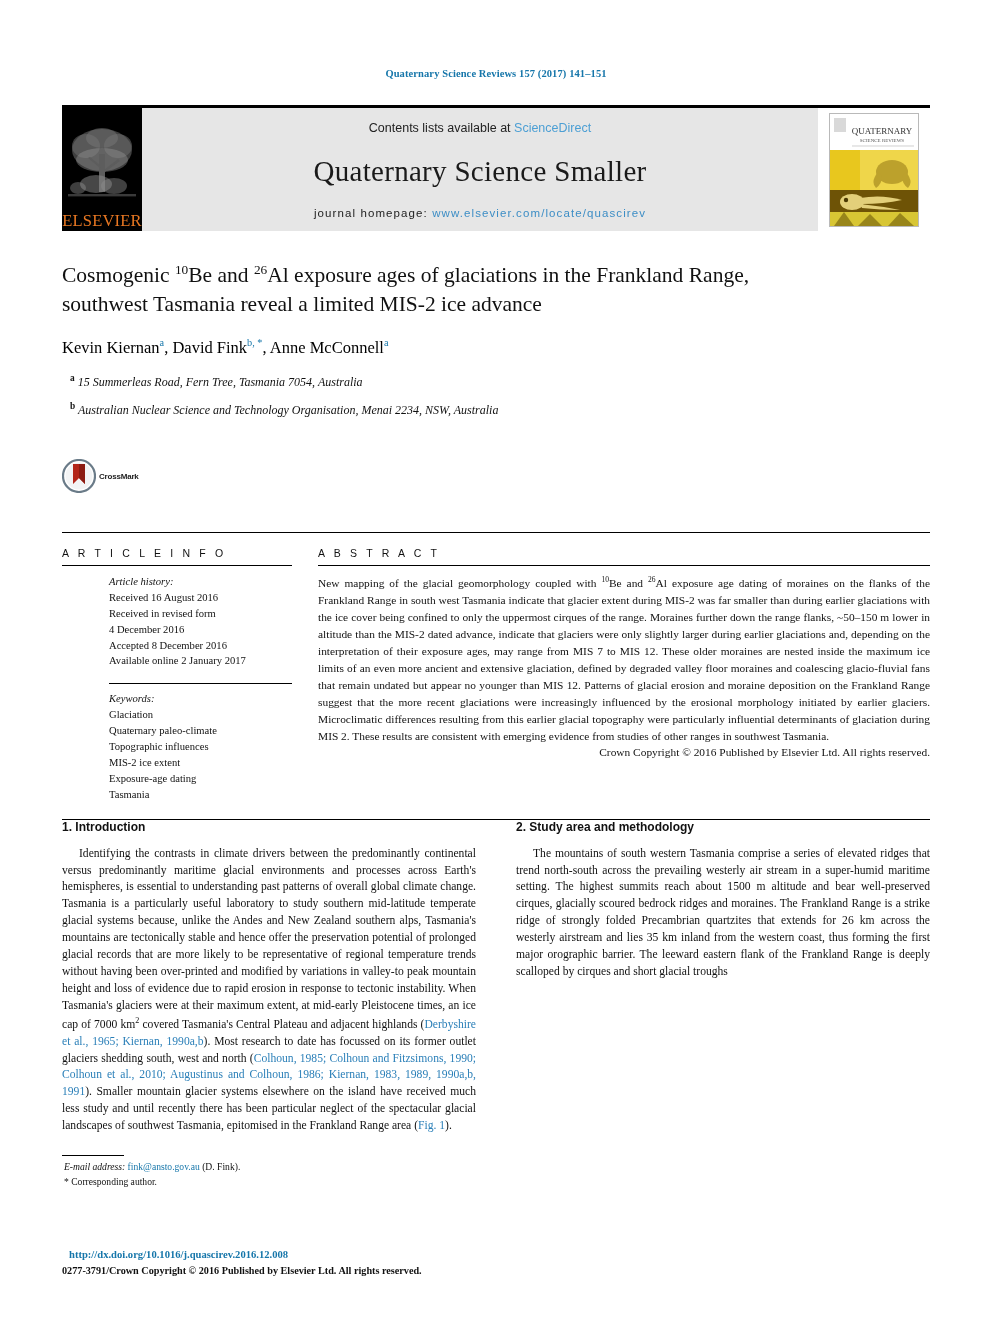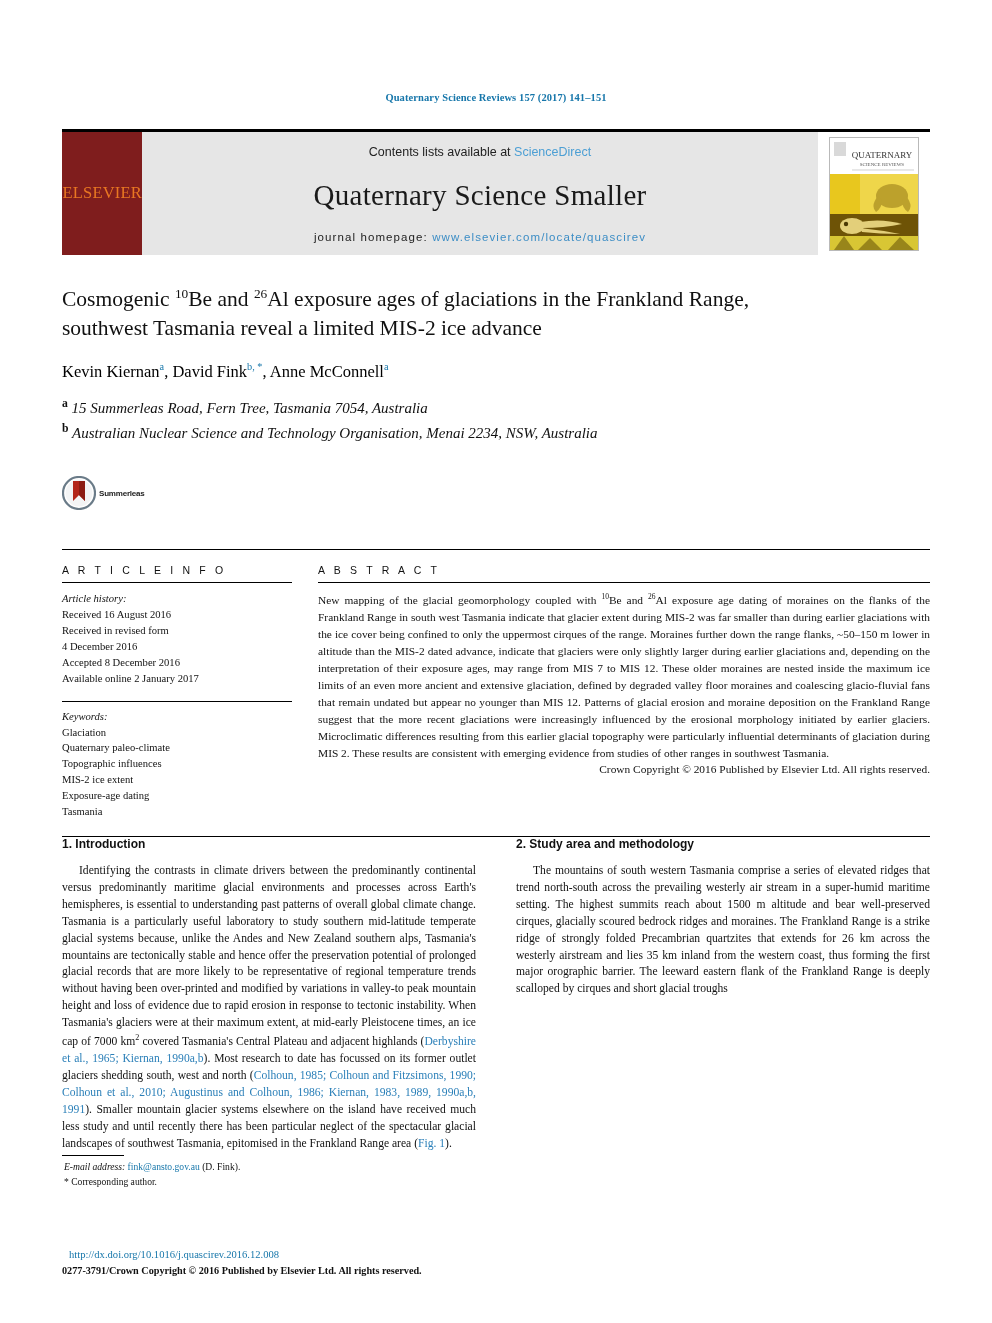--- a/index.html
+++ b/index.html
@@ -15,40 +15,41 @@
     overflow: hidden;
   }
   .page { position: relative; width: 992px; height: 1323px; padding: 0 62px; }
 
   
   .runhead {
     text-align: center;
     font-size: 10.5px;
     color: #1676aa;
     font-weight: bold;
-    padding-top: 92px;
+    padding-top: 68px;
     letter-spacing: 0.1px;
   }
 
   
   .masthead {
     margin-top: 26px;
     border-top: 3px solid #000;
     height: 126px;
     display: flex;
     align-items: stretch;
   }
   .elsevier-logo {
     width: 80px;
     flex: 0 0 80px;
     display: flex;
+    flex-direction: column;
     align-items: center;
     justify-content: flex-end;
     padding-bottom: 2px;
-    background: #7f1d1d;
+    background: #000000;
   }
   .tree-svg { display:block; }
   .elsevier-word {
     font-family: "Liberation Serif", serif;
     font-size: 16.5px;
     color: #e87722;
     letter-spacing: 0.2px;
     line-height: 1;
     margin-top: 1px;
   }
@@ -112,24 +113,24 @@
     max-width: 700px;
   }
   h1.article-title sup { font-size: 0.62em; vertical-align: super; }
   .authors {
     font-size: 16.5px;
     line-height: 1.3;
     margin: 0 0 13px 0;
   }
   .authors sup { font-size: 0.62em; color: #1676aa; vertical-align: super; }
   .affil {
-    font-size: 15px;
+    font-size: 12px;
     font-style: italic;
     line-height: 1.55;
-    margin: 0;
+    margin: 8px;
     color: #111;
   }
   .affil sup { font-style: normal; font-weight: bold; font-size: 0.78em; vertical-align: super; }
   .crossmark {
     flex: 0 0 90px;
     width: 90px;
     padding-top: 6px;
     display: flex;
     align-items: center;
     gap: 3px;
@@ -157,20 +158,21 @@
     font-weight: normal;
     letter-spacing: 3.2px;
     color: #111;
     margin-bottom: 6px;
   }
   .hr-thick { border-top: 1.6px solid #000; margin: 0 0 8px 0; }
   .info-list {
     font-size: 10.6px;
     line-height: 1.5;
     color: #111;
+    margin-left: 47px;
   }
   .info-list .lbl { font-style: italic; }
   .kw-block { margin-top: 14px; padding-top: 7px; border-top: 1.6px solid #000; }
   .abstract-body {
     font-size: 11.4px;
     line-height: 1.49;
     text-align: justify;
     color: #111;
   }
   .abstract-body sup { font-size: 0.66em; vertical-align: super; }
@@ -225,21 +227,21 @@
   .footnote a { color: #1676aa; text-decoration: none; }
 
   .footer {
     position: absolute;
     left: 62px;
     top: 1247px;
     width: 430px;
     font-size: 10.6px;
     line-height: 1.5;
   }
-  .footer a.doi { color: #1676aa; text-decoration: none; font-weight: normal; padding-left: 7px; }
+  .footer a.doi { color: #1676aa; text-decoration: none; font-weight: bold; padding-left: 7px; }
   .footer .issn { color: #111; font-weight: bold; font-size: 10.2px; }
 </style>
 </head>
 <body>
 
 <div class="page">
 
   <div class="runhead">Quaternary Science Reviews 157 (2017) 141–151</div>
 
   <div class="masthead">
@@ -317,21 +319,21 @@
       <p class="affil"><sup>b</sup> <span>Australian Nuclear Science and Technology Organisation, Menai 2234, NSW, Australia</span></p>
     </div>
 
     <div class="crossmark">
       <svg width="34" height="34" viewBox="0 0 34 34">
         <circle cx="17" cy="17" r="16" fill="#ffffff" stroke="#6a7b88" stroke-width="2.2"></circle>
         <circle cx="17" cy="17" r="13.5" fill="#f3f4f5"></circle>
         <path d="M11 5 L23 5 L23 25 L17 19 L11 25 Z" fill="#b3261a"></path>
         <path d="M17 5 L23 5 L23 25 L17 19 Z" fill="#8c1c13"></path>
       </svg>
-      <span class="crossmark-label">Summerleas</span>
+      <span class="crossmark-label">CrossMark</span>
     </div>
   </div>
 
   <div class="rule-top"></div>
 
   <div class="info-abstract">
 
     <div class="col-info">
       <div class="sec-head">A R T I C L E    I N F O</div>
       <div class="hr-thick"></div>

